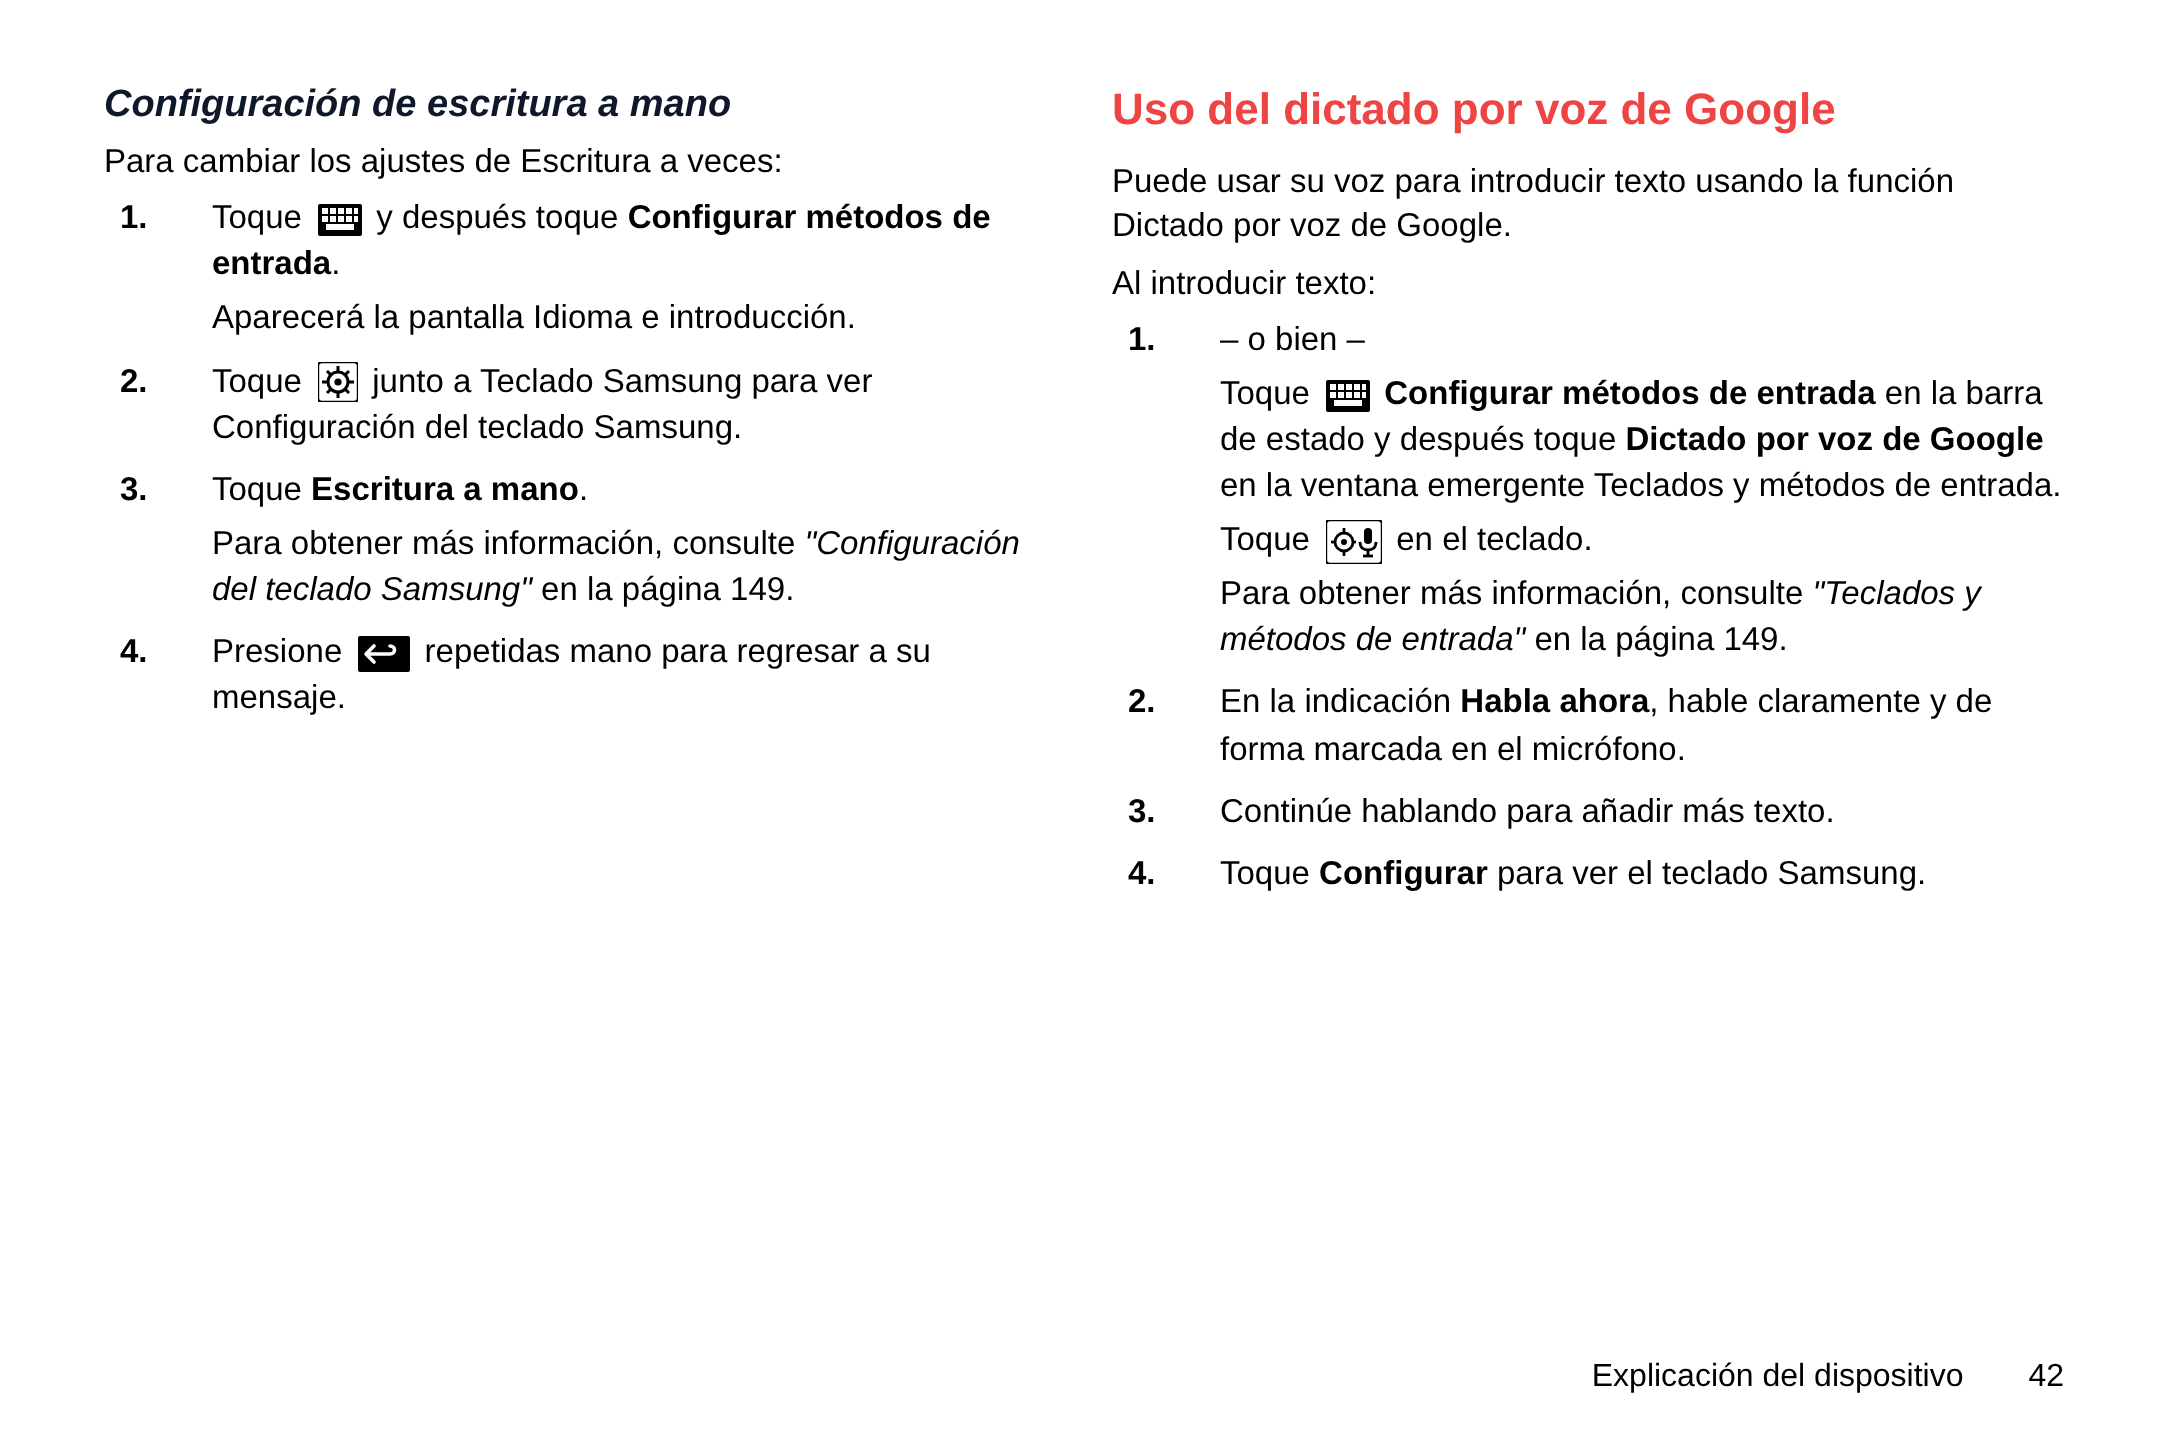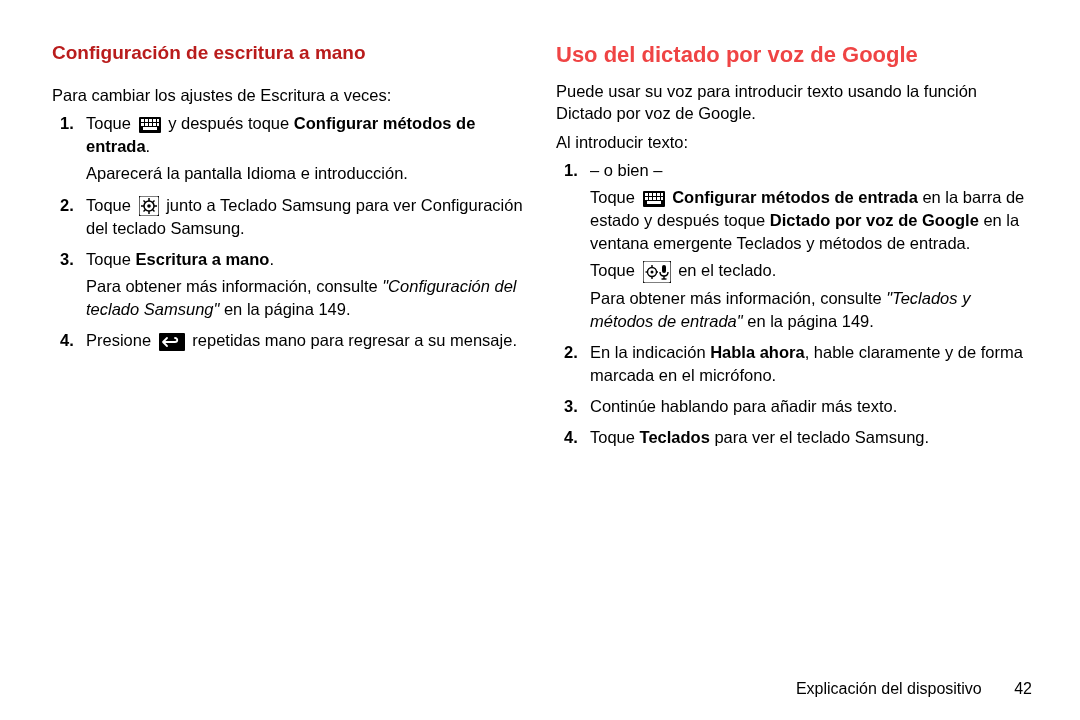--- a/index.html
+++ b/index.html
@@ -14,24 +14,25 @@
     }
     .page {
       display: flex;
       gap: 28px;
     }
     .col {
       flex: 1;
       min-width: 0;
     }
     .sub-heading {
-      color: #b91c1c;
+      color: #0f172a;
+      font-style: italic;
       font-weight: bold;
       font-size: 19px;
-      margin-bottom: 20px;
+      margin-bottom: 6px;
     }
     .main-heading {
       color: #ef4444;
       font-weight: bold;
       font-size: 22px;
       margin-bottom: 12px;
     }
     .intro {
       font-size: 16.5px;
       line-height: 1.35;
@@ -47,20 +48,21 @@
       line-height: 1.4;
       margin-bottom: 4px;
     }
     .num {
       font-weight: bold;
       min-width: 26px;
       flex-shrink: 0;
     }
     .item-body {
       flex: 1;
+      margin-left: 20px;
     }
     .item-body p {
       margin-bottom: 4px;
     }
     .it { font-style: italic; }
     .b { font-weight: bold; }
     .icon {
       display: inline-block;
       vertical-align: middle;
       margin: 0 3px;
@@ -194,21 +196,21 @@
         </li>
         <li>
           <span class="num">3.</span>
           <div class="item-body">
             <p><span>Continúe hablando para añadir más texto.</span></p>
           </div>
         </li>
         <li>
           <span class="num">4.</span>
           <div class="item-body">
-            <p><span>Toque </span><span class="b">Teclados</span><span> para ver el teclado Samsung.</span></p>
+            <p><span>Toque </span><span class="b">Configurar</span><span> para ver el teclado Samsung.</span></p>
           </div>
         </li>
       </ol>
   </div>
 
 </div>
 
 <div class="footer">
   <span>Explicación del dispositivo</span>
   <span class="page-num">42</span>

